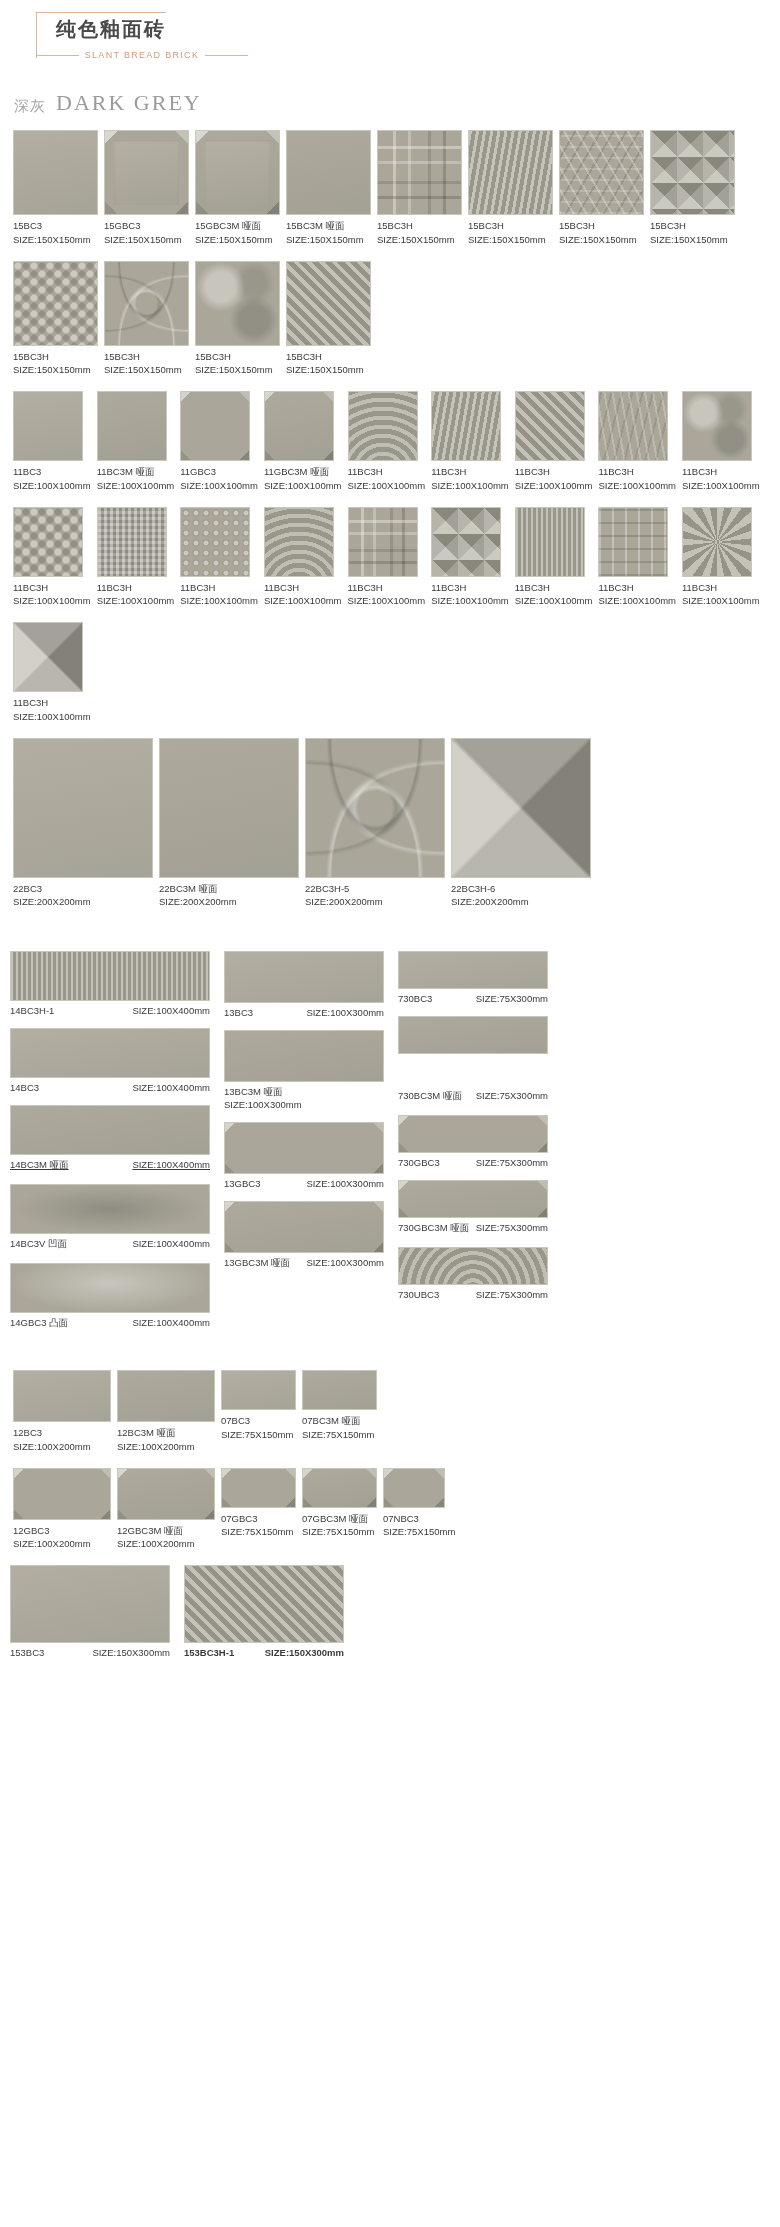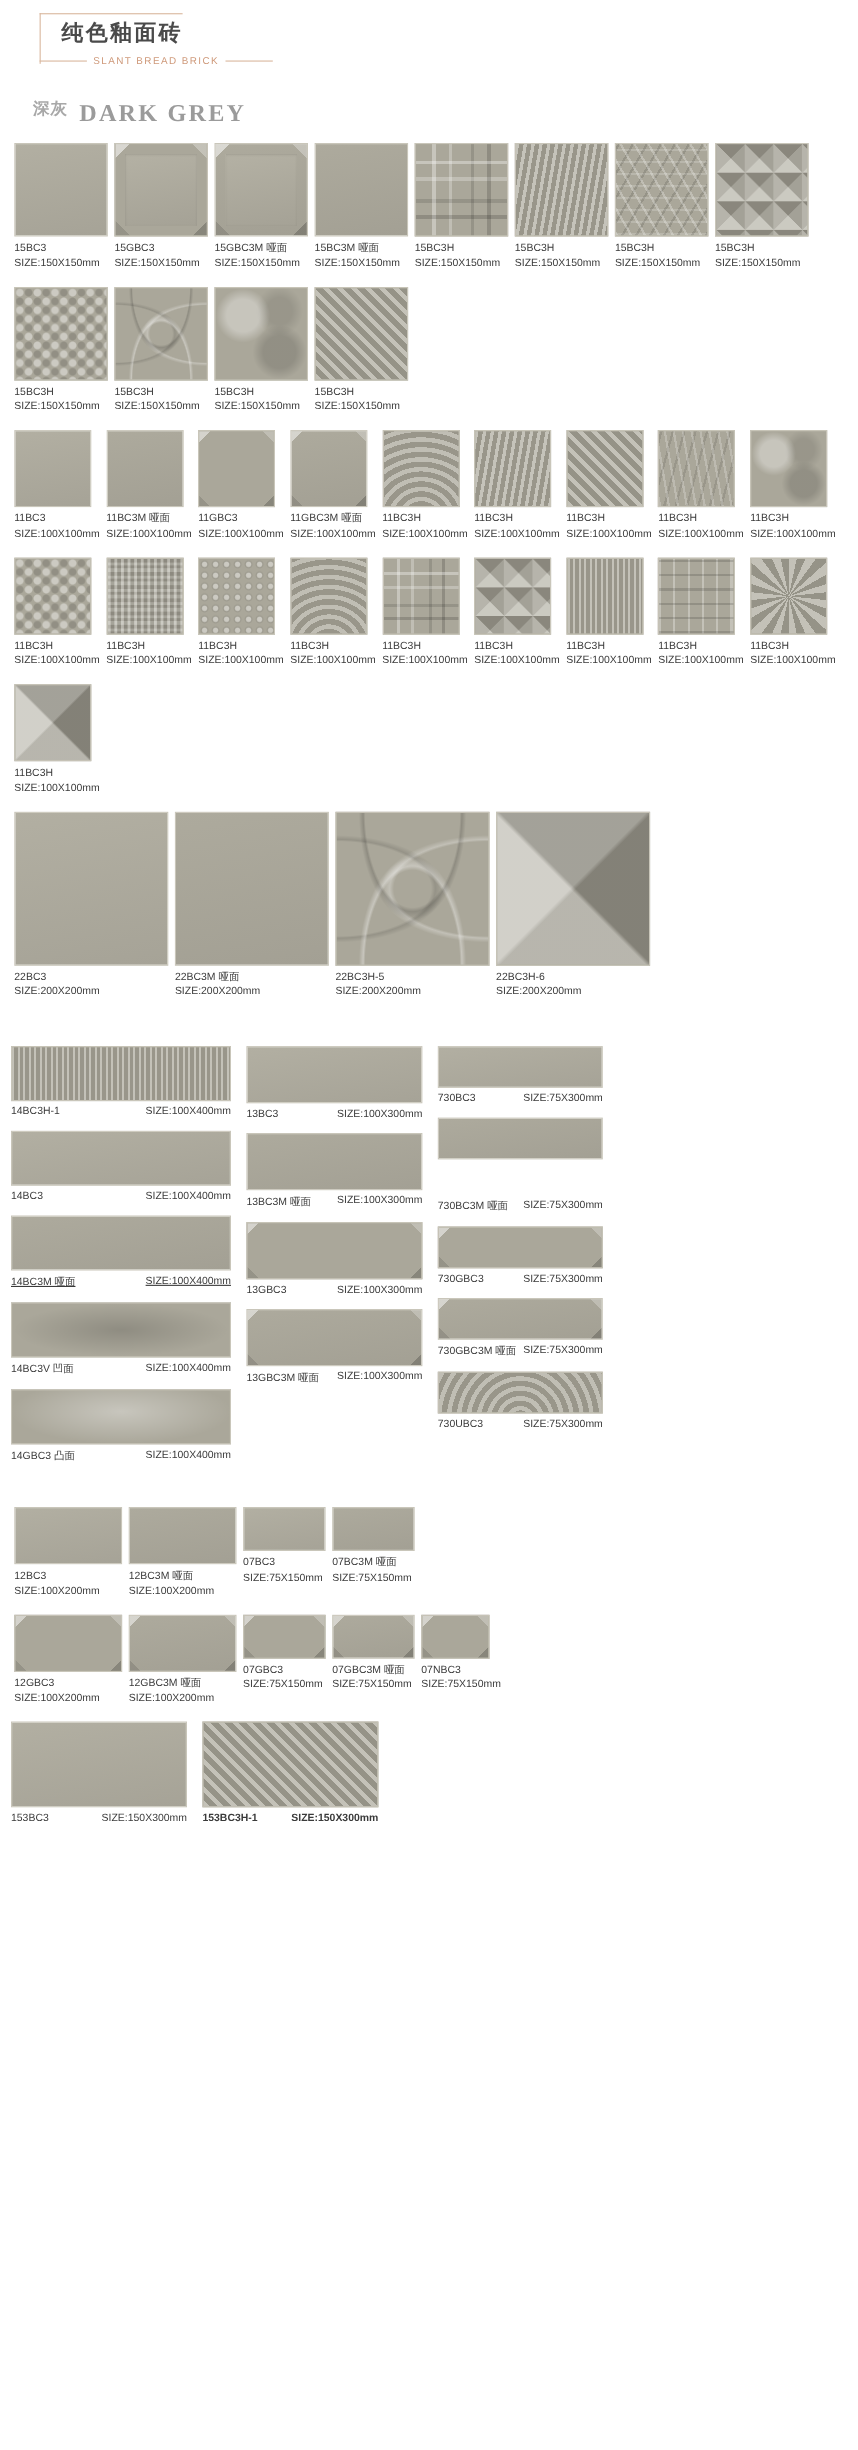--- a/index.html
+++ b/index.html
@@ -52,21 +52,21 @@
   .brand-en-wrap {
     position: absolute; left: 0; top: 50px; width: 212px;
     display: flex; align-items: center; gap: 6px;
   }
   .brand-en-wrap .dash { flex: 1; height: 1px; background: #d9b79d; }
   .brand-en {
     font-size: 9px; color: #cf9a7b; letter-spacing: 1.3px; white-space: nowrap;
   }
 
   
-  .colour-title { margin: 8px 0 14px 30px; display: flex; align-items: flex-start; gap: 10px; font-weight: bold; }
+  .colour-title { margin: 8px 0 14px 14px; display: flex; align-items: flex-end; gap: 10px; }
   .colour-cn { font-size: 15px; color: #a8a8a8; letter-spacing: 1px; }
   .colour-en {
     font-family: "Liberation Serif", serif;
     font-size: 22px; color: #9b9b9b; letter-spacing: 2px;
   }
 
   
   .grid { display: flex; flex-wrap: wrap; padding-left: 10px; }
   .cell { margin: 0 3px 14px 3px; }
   .swatch {
@@ -553,21 +553,21 @@
       <div class="wide-col">
         <div class="wide-cell">
           <div class="swatch s-flat" style="width: 160px; height: 52px;"></div>
           <div class="wide-lbl" style="width: 160px; text-align: center;">
             <span>13BC3</span>
             <span>SIZE:100X300mm</span>
           </div>
         </div>
         <div class="wide-cell">
           <div class="swatch s-matte" style="width: 160px; height: 52px;"></div>
-          <div class="wide-lbl" style="width: 160px;">
+          <div class="wide-lbl" style="width: 160px; flex-direction: column;">
             <span>13BC3M 哑面</span>
             <span>SIZE:100X300mm</span>
           </div>
         </div>
         <div class="wide-cell">
           <div class="swatch s-gbevel" style="width: 160px; height: 52px;"></div>
           <div class="wide-lbl" style="width: 160px;">
             <span>13GBC3</span>
             <span>SIZE:100X300mm</span>
           </div>

